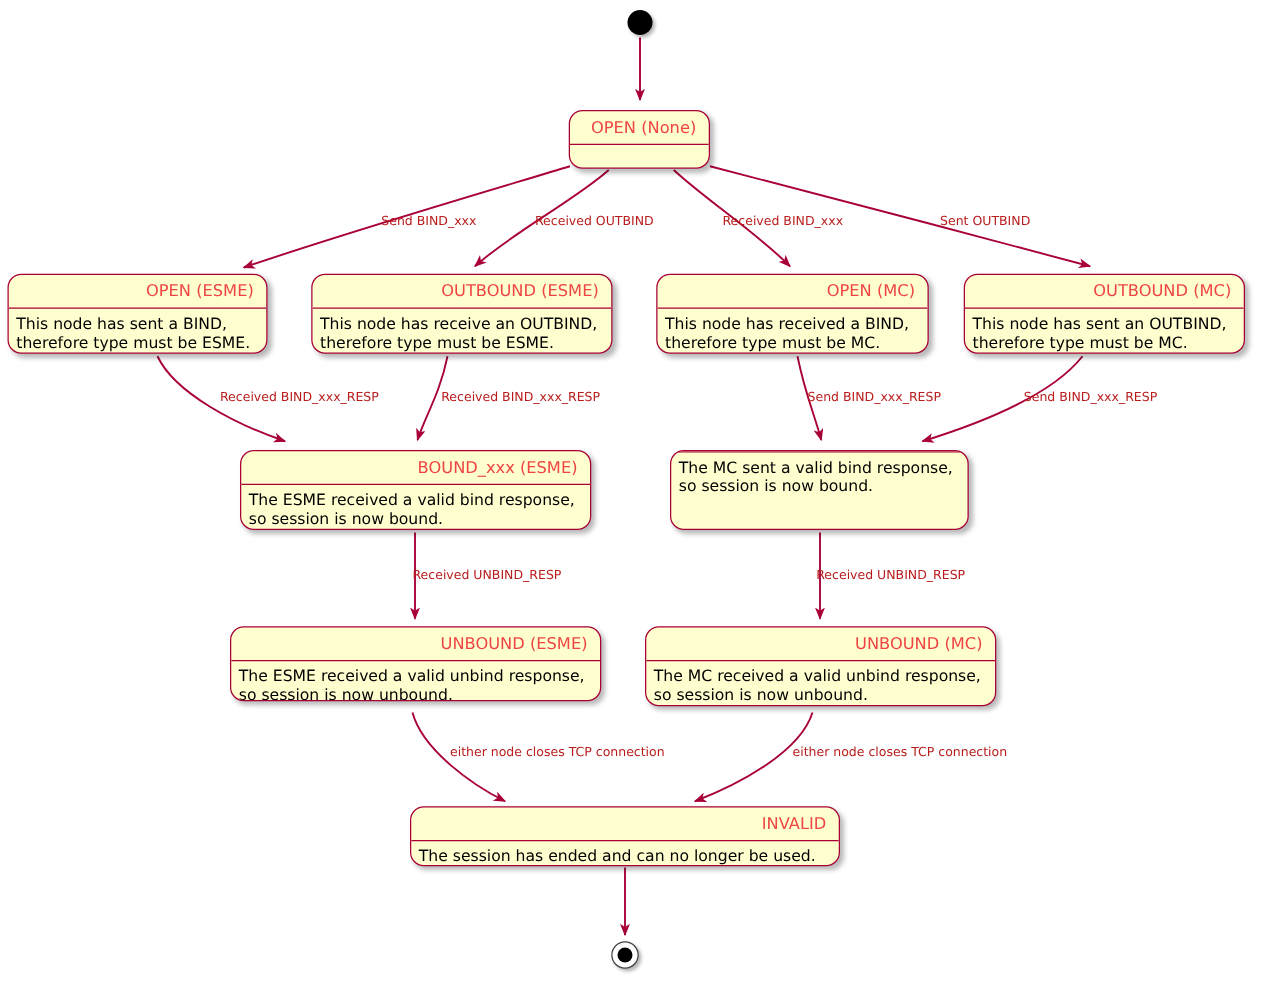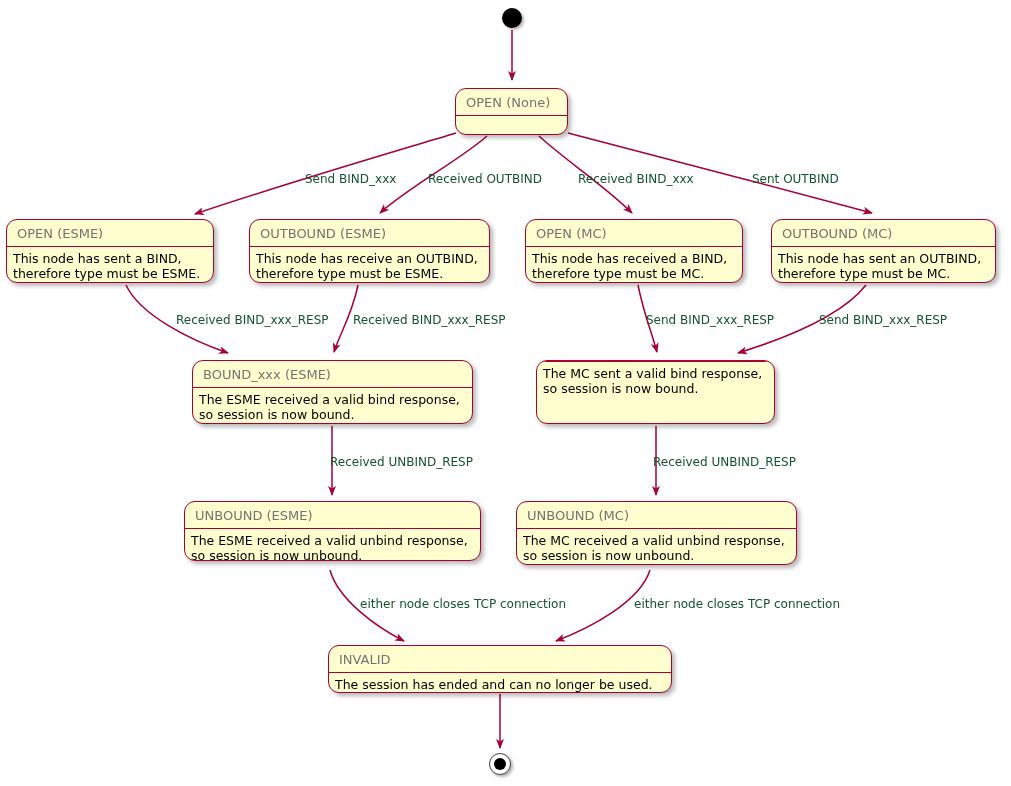--- a/index.html
+++ b/index.html
@@ -29,23 +29,23 @@
   .state {
     position: absolute;
     box-sizing: border-box;
     background: #FEFECE;
     border: 1.5px solid #A80036;
     border-radius: 11px;
     box-shadow: 3px 3px 4px rgba(0,0,0,0.28);
     overflow: hidden;
   }
   .state-title {
-    text-align: left;
+    text-align: right;
     font-size: 13px;
-    color: #737373;
+    color: #ef4444;
     line-height: 1;
     padding: 7px 10px 6px 10px;
     white-space: nowrap;
   }
   .state-divider {
     height: 0;
     border-top: 1.5px solid #A80036;
   }
   .state-body {
     font-size: 12.5px;
@@ -81,22 +81,22 @@
     position: absolute;
     width: 12px;
     height: 12px;
     border-radius: 50%;
     background: #000000;
   }
 
   
   .edge-label {
     position: absolute;
-    font-size: 12px;
-    color: #14532d;
+    font-size: 10px;
+    color: #b91c1c;
     white-space: nowrap;
     line-height: 1;
   }
 </style>
 </head>
 <body>
 
 <div id="canvas">
 
   <svg id="edge-layer" viewBox="0 0 1011 786" width="1011" height="786">

